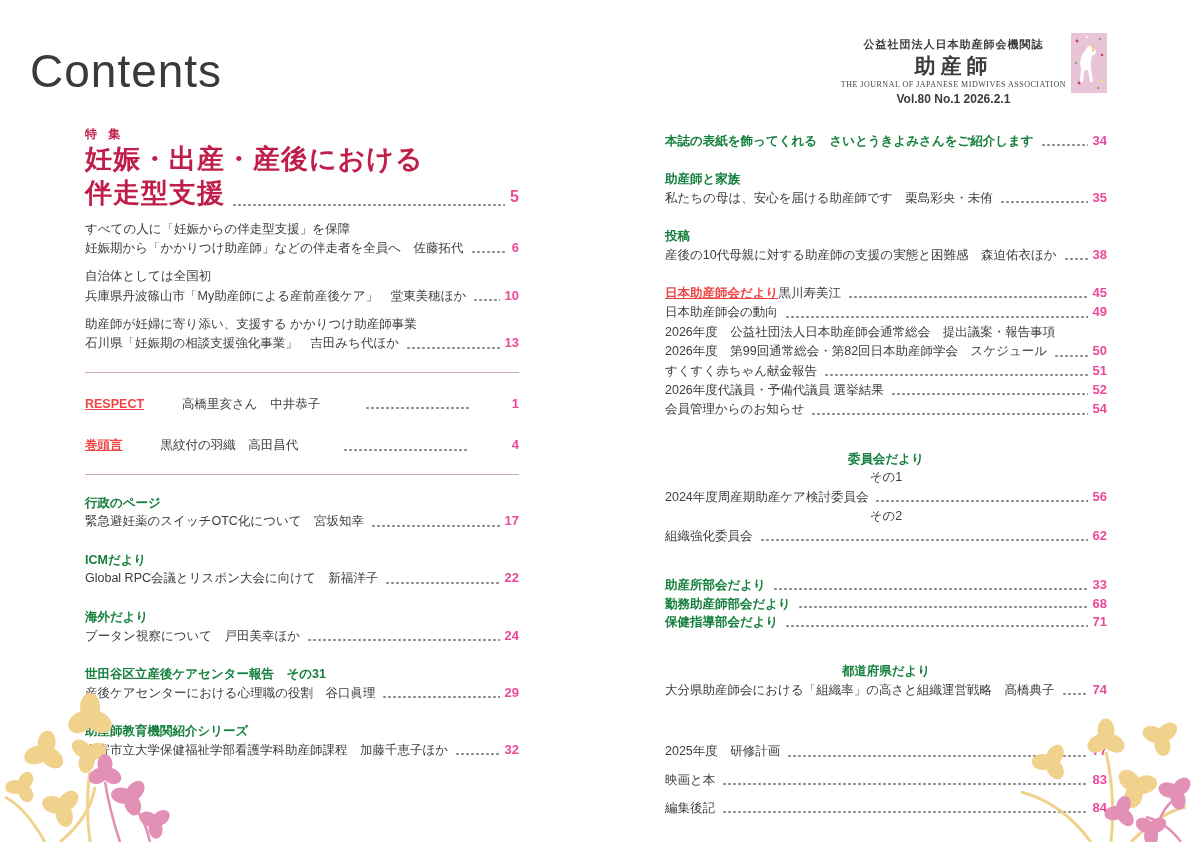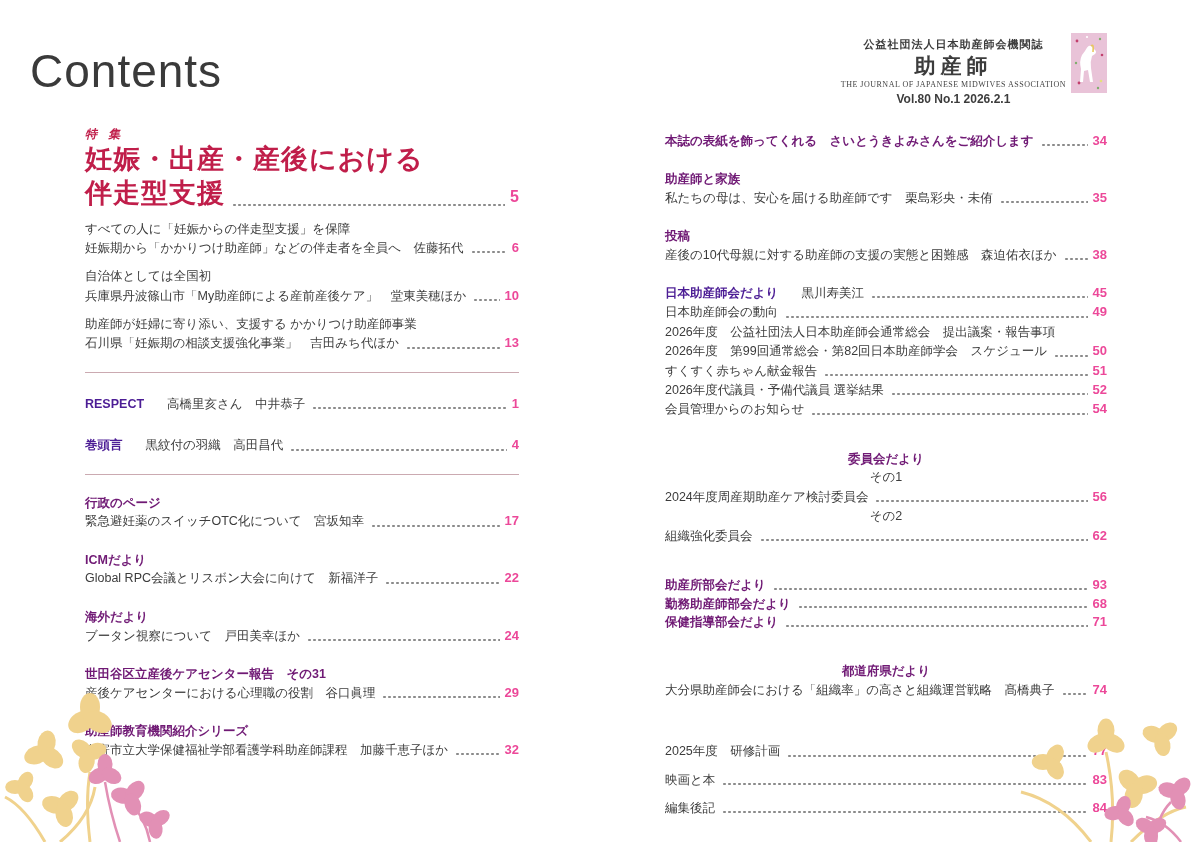--- a/index.html
+++ b/index.html
@@ -13,36 +13,36 @@
   .j-org{font-size:11px;font-weight:bold;letter-spacing:1px;}
   .j-title{font-size:21px;font-weight:bold;letter-spacing:5px;margin:1px 0 1px;}
   .j-en{font-family:"Liberation Serif","DejaVu Serif",serif;font-size:8px;letter-spacing:.5px;color:#444;}
   .j-issue{font-size:12px;font-weight:bold;margin-top:2px;}
   .cover-thumb{position:absolute;right:84px;top:33px;width:36px;height:60px;}
 
   
   .col{position:absolute;width:434px;}
   .col-left{left:85px;top:126px;}
   .col-right{left:665px;top:132px;width:442px;}
-  .feature-label{color:#c01e4a;font-size:12px;font-weight:bold;letter-spacing:4px;font-style:italic;}
+  .feature-label{color:#c01e4a;font-size:12px;font-weight:bold;letter-spacing:4px;}
   .feature-title{color:#c01e4a;font-size:27px;font-weight:bold;letter-spacing:1px;line-height:1.25;}
   .row{display:flex;align-items:baseline;}
   .leader{flex:1 1 auto;align-self:flex-end;height:4px;margin:0 5px 4px 8px;min-width:14px;
     background-image:radial-gradient(circle at 1.5px 2px,#8a8a8a 1.05px,rgba(0,0,0,0) 1.4px);
     background-size:5px 4px;background-repeat:repeat-x;}
   .pg{color:#ec4899;font-weight:bold;font-size:13px;flex:0 0 auto;}
   .pg-lg{font-size:16px;}
   .t{font-size:12.5px;line-height:1.55;}
   .line1{font-size:12.5px;line-height:1.55;margin-top:9px;}
-  .heading{color:#701a75;font-weight:bold;font-size:12.5px;line-height:1.5;}
-  .label-inline{color:#4c1d95;font-weight:bold;font-size:12.5px;margin-right:23px;flex:0 0 auto;}
+  .heading{color:#15803d;font-weight:bold;font-size:12.5px;line-height:1.5;}
+  .label-inline{color:#ef4444;font-weight:bold;font-size:12.5px;margin-right:0;flex:0 0 auto;text-decoration:underline;}
   .div{border:none;border-top:1px solid #cbaab1;margin:18px 0 0;}
   .sec{margin-top:19px;}
   .gap-lg{margin-top:30px;text-align:center;}
-  .gap-md{margin-top:22px;}
+  .gap-md{margin-top:22px;gap:38px;}
 
   
   .flowers-bl{position:absolute;left:0;bottom:0;}
   .flowers-br{position:absolute;right:0;bottom:0;}
 </style>
 </head>
 <body>
 
 <div class="page">
 
@@ -247,21 +247,21 @@
         <span class="t">組織強化委員会</span>
         <span class="leader"></span>
         <span class="pg">62</span>
       </div>
     </div>
 
     <div class="sec gap-lg">
       <div class="row">
         <span class="heading">助産所部会だより</span>
         <span class="leader"></span>
-        <span class="pg">93</span>
+        <span class="pg">33</span>
       </div>
       <div class="row">
         <span class="heading">勤務助産師部会だより</span>
         <span class="leader"></span>
         <span class="pg">68</span>
       </div>
       <div class="row">
         <span class="heading">保健指導部会だより</span>
         <span class="leader"></span>
         <span class="pg">71</span>

